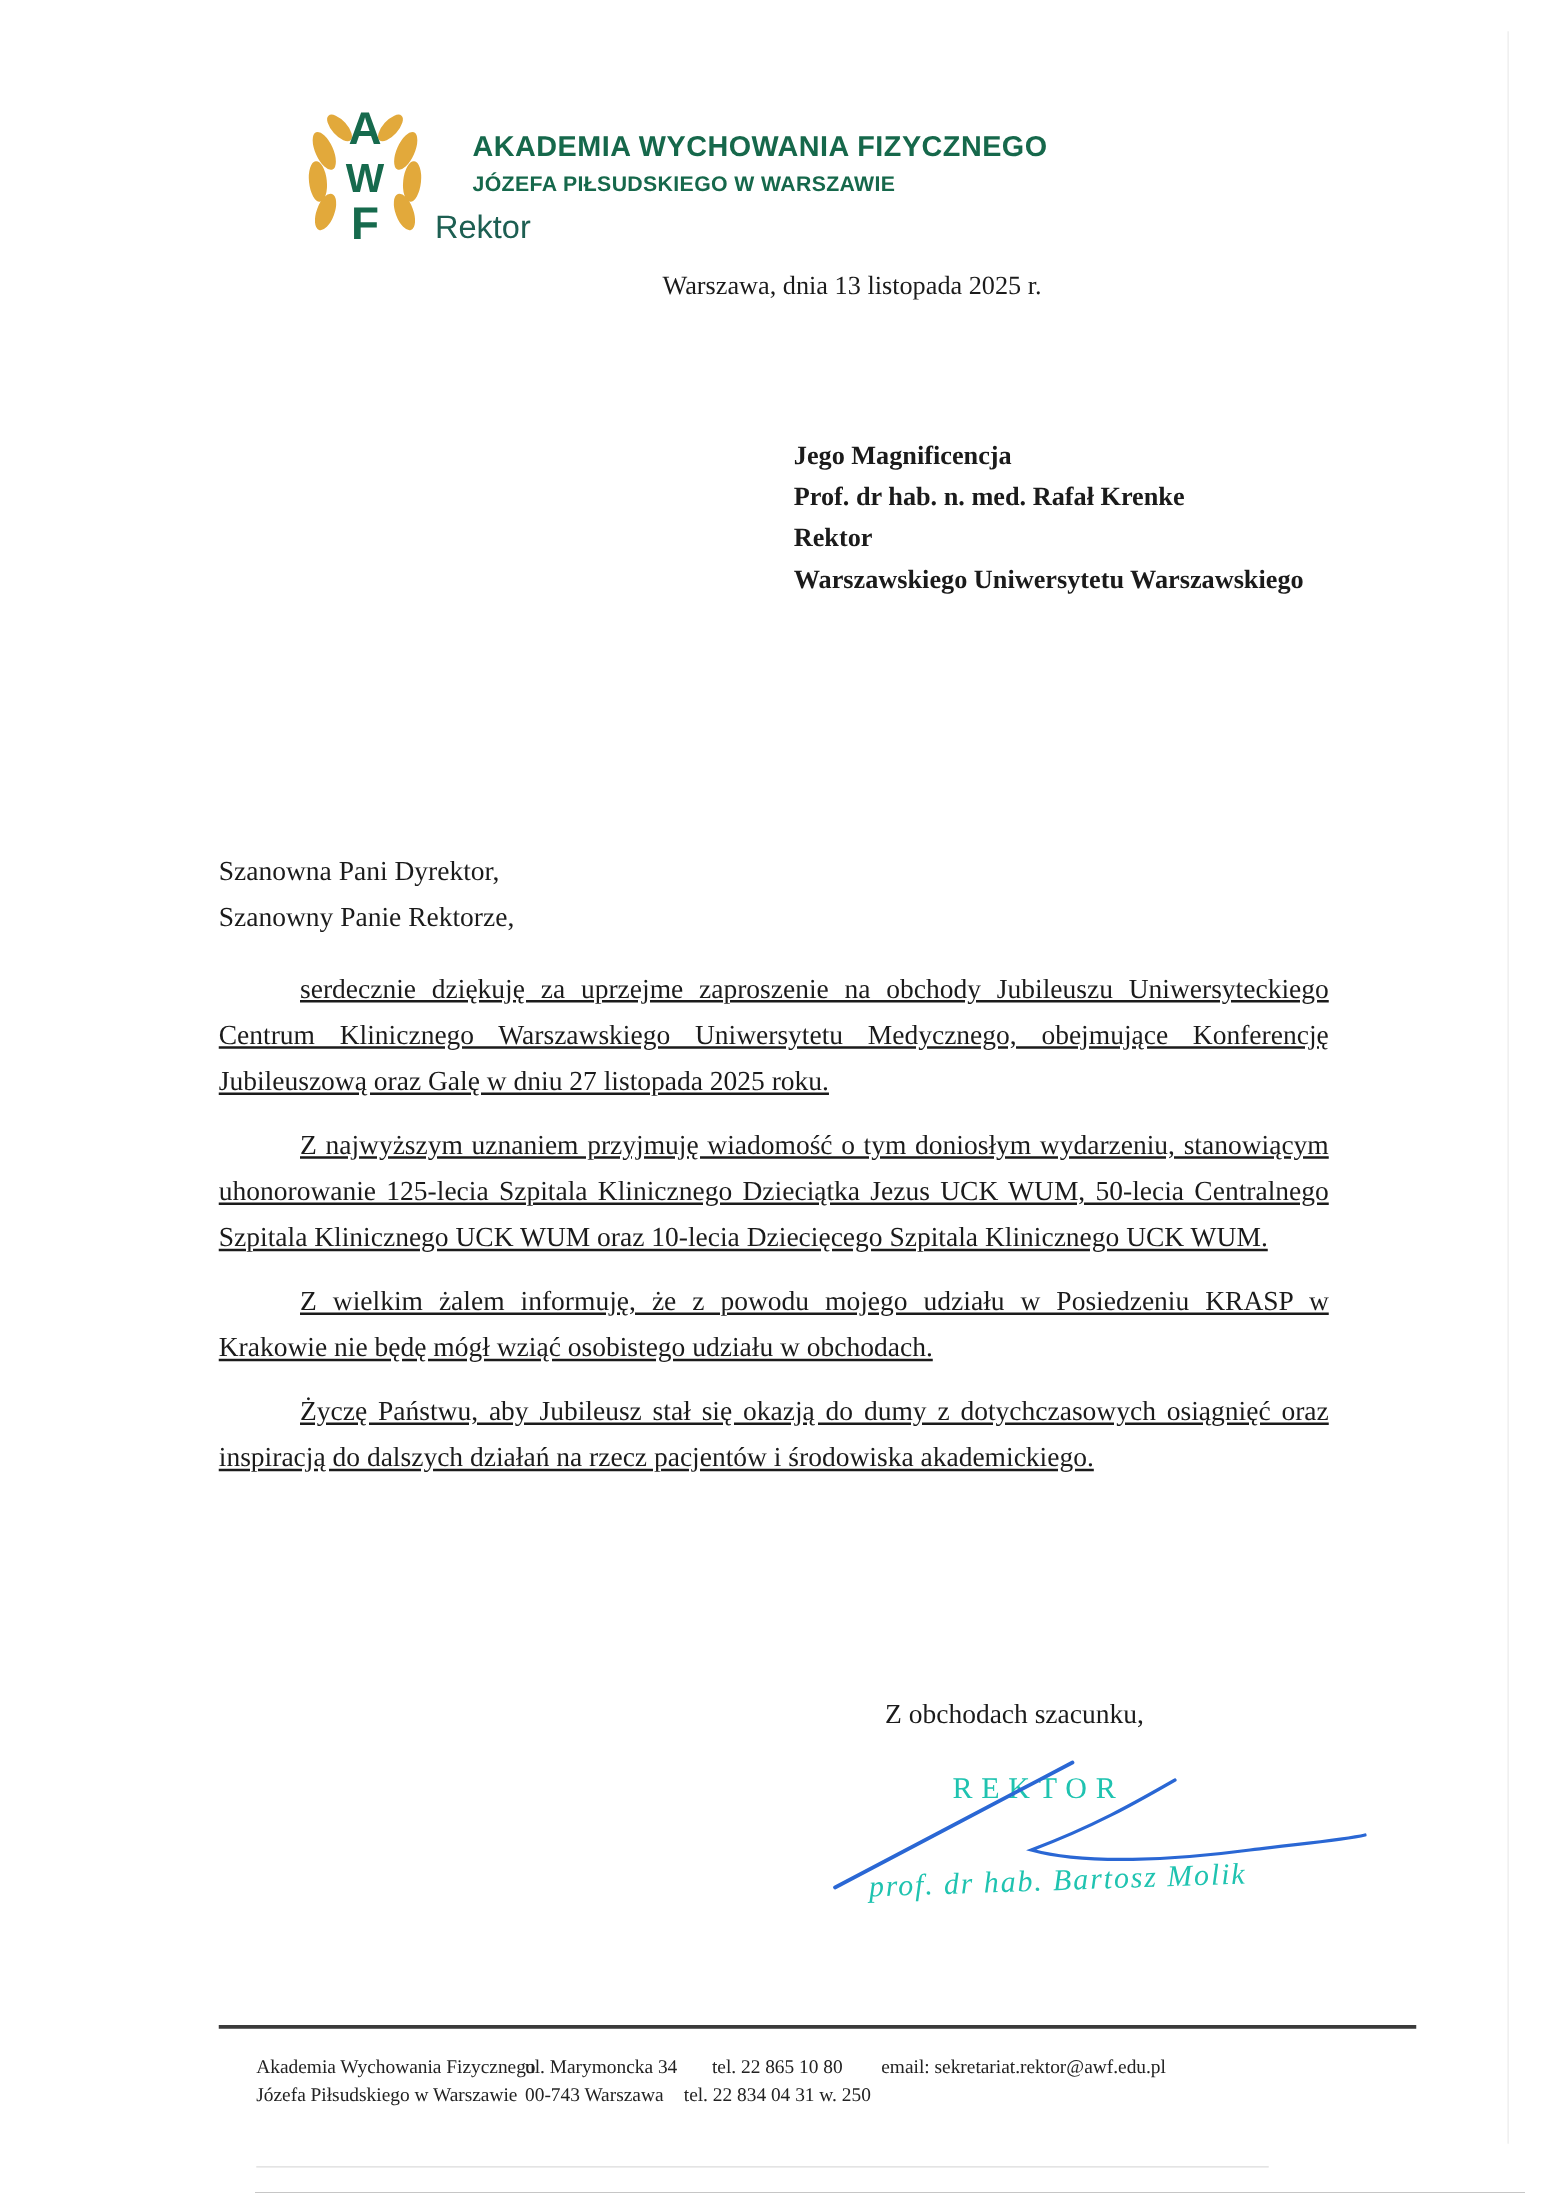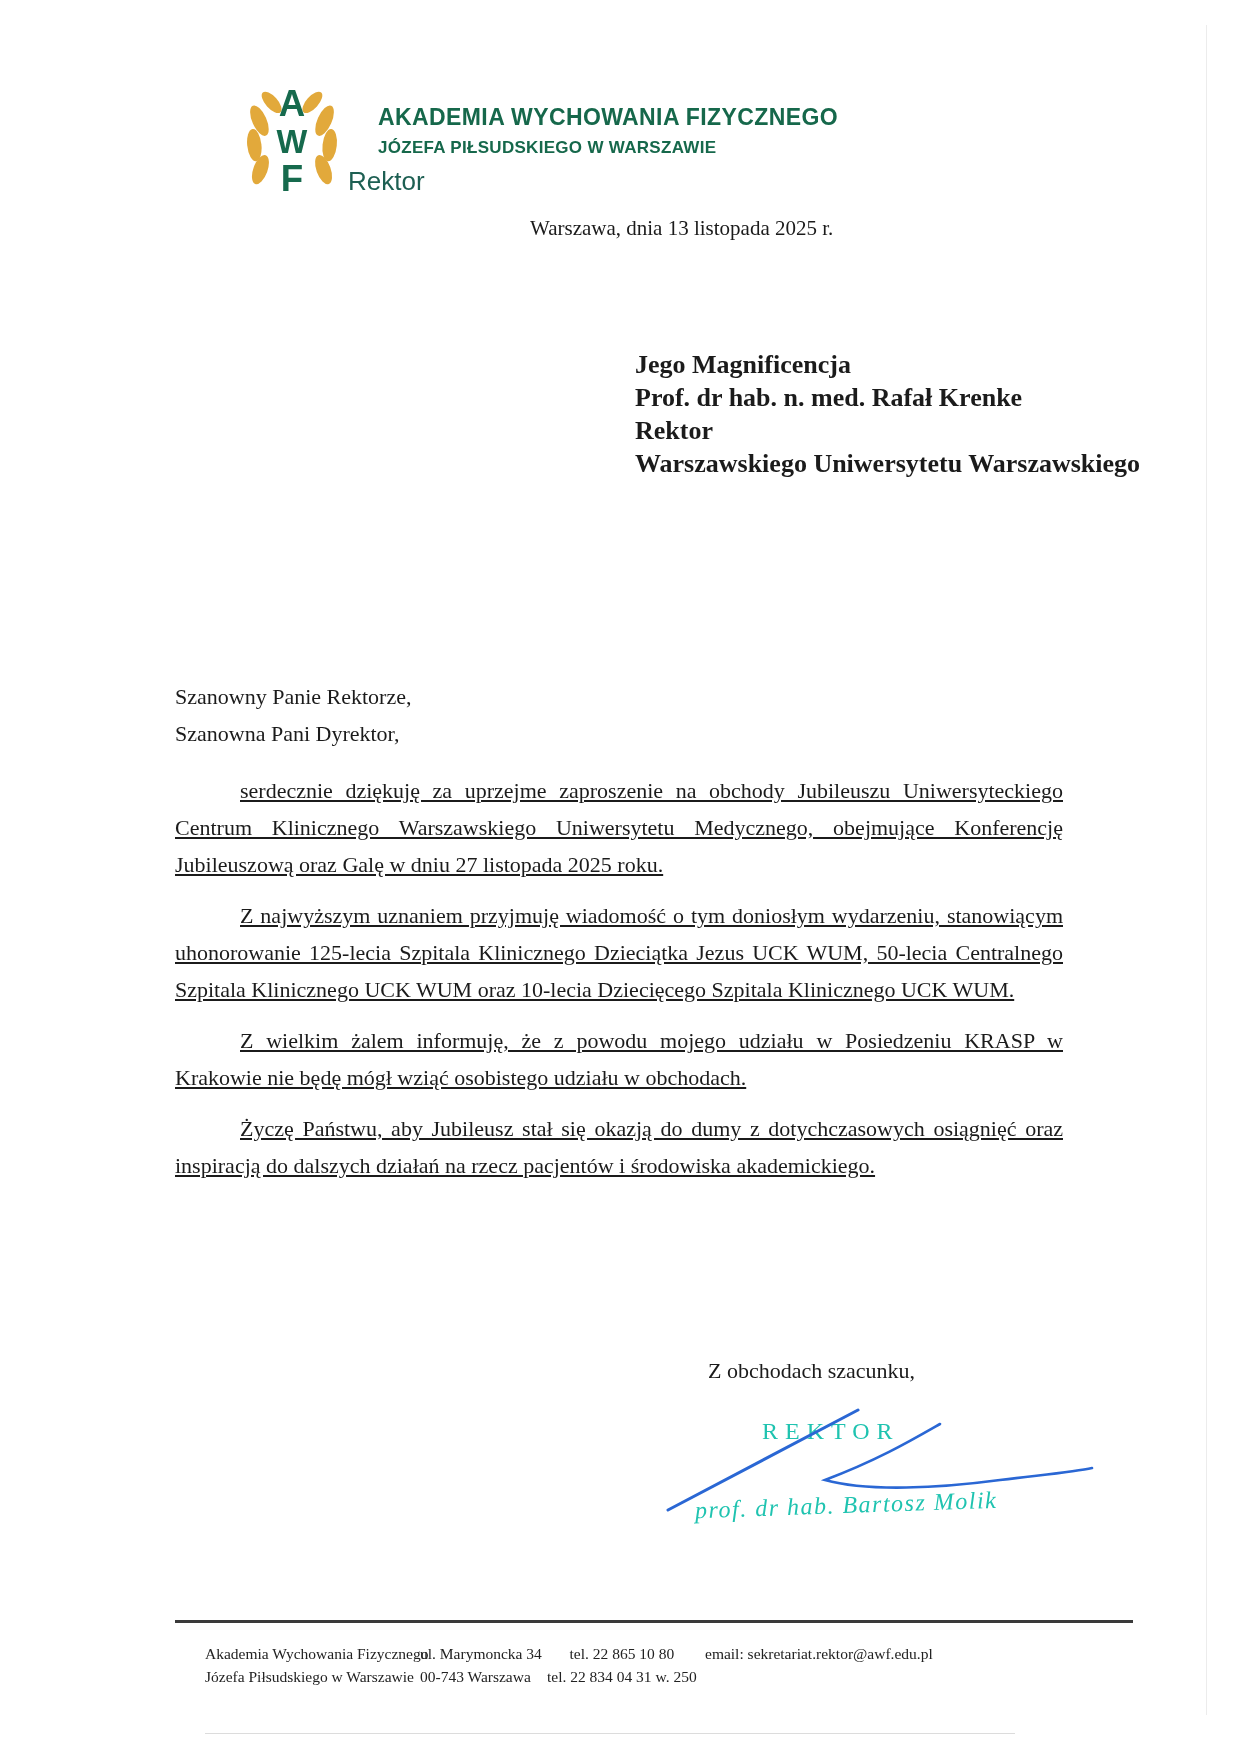--- a/index.html
+++ b/index.html
@@ -16,21 +16,21 @@
   .logo{position:absolute;left:240px;top:82px;width:104px;height:112px;}
   .org-block{position:absolute;left:378px;top:104px;font-family:"Liberation Sans",sans-serif;}
   .org-name{font-size:23px;font-weight:bold;color:#16684b;letter-spacing:0.4px;white-space:nowrap;}
   .org-subtitle{font-size:17px;font-weight:bold;color:#16684b;margin-top:7px;letter-spacing:0.3px;white-space:nowrap;}
   .office{position:absolute;left:348px;top:166px;font-family:"Liberation Sans",sans-serif;
           font-size:26px;color:#1d5f52;font-weight:500;}
   
   .dateline{position:absolute;left:530px;top:216px;width:500px;text-align:left;
             font-size:21px;white-space:nowrap;}
   
-  .recipient{position:absolute;left:635px;font-size:26px;font-weight:bold;line-height:33px;white-space:nowrap;}
+  .recipient{position:absolute;left:635px;font-size:21px;font-weight:bold;line-height:33px;white-space:nowrap;}
   .recipient-1{top:348px;}
   .recipient-2{top:506px;}
   
   .salutation{position:absolute;left:175px;top:678px;font-size:22px;line-height:37px;}
   .body-text{position:absolute;left:175px;top:772px;width:888px;font-size:22px;line-height:37px;}
   .body-text p{margin:0 0 14px 0;text-indent:65px;text-align:justify;text-decoration:underline;}
   
   .closing{position:absolute;left:708px;top:1358px;font-size:22px;white-space:nowrap;}
   .sig-title{position:absolute;left:762px;top:1418px;font-size:24px;letter-spacing:7px;
              color:#1fc3b0;white-space:nowrap;}
@@ -79,22 +79,22 @@
   <div class="dateline">Warszawa, dnia 13 listopada 2025 r.</div>
 
   <div class="recipient recipient-1">
     <div>Jego Magnificencja</div>
     <div>Prof. dr hab. n. med. Rafał Krenke</div>
     <div>Rektor</div>
     <div>Warszawskiego Uniwersytetu Warszawskiego</div>
   </div>
 
   <div class="salutation">
+    <div>Szanowna Pani Dyrektor,</div>
     <div>Szanowny Panie Rektorze,</div>
-    <div>Szanowna Pani Dyrektor,</div>
   </div>
 
   <div class="body-text">
     <p>serdecznie dziękuję za uprzejme zaproszenie na obchody Jubileuszu Uniwersyteckiego Centrum Klinicznego Warszawskiego Uniwersytetu Medycznego, obejmujące Konferencję Jubileuszową oraz Galę w dniu 27 listopada 2025 roku.</p>
     <p>Z najwyższym uznaniem przyjmuję wiadomość o tym doniosłym wydarzeniu, stanowiącym uhonorowanie 125-lecia Szpitala Klinicznego Dzieciątka Jezus UCK WUM, 50-lecia Centralnego Szpitala Klinicznego UCK WUM oraz 10-lecia Dziecięcego Szpitala Klinicznego UCK WUM.</p>
     <p>Z wielkim żalem informuję, że z powodu mojego udziału w Posiedzeniu KRASP w Krakowie nie będę mógł wziąć osobistego udziału w obchodach.</p>
     <p>Życzę Państwu, aby Jubileusz stał się okazją do dumy z dotychczasowych osiągnięć oraz inspiracją do dalszych działań na rzecz pacjentów i środowiska akademickiego.</p>
   </div>
 
   <div class="closing">Z obchodach szacunku,</div>

